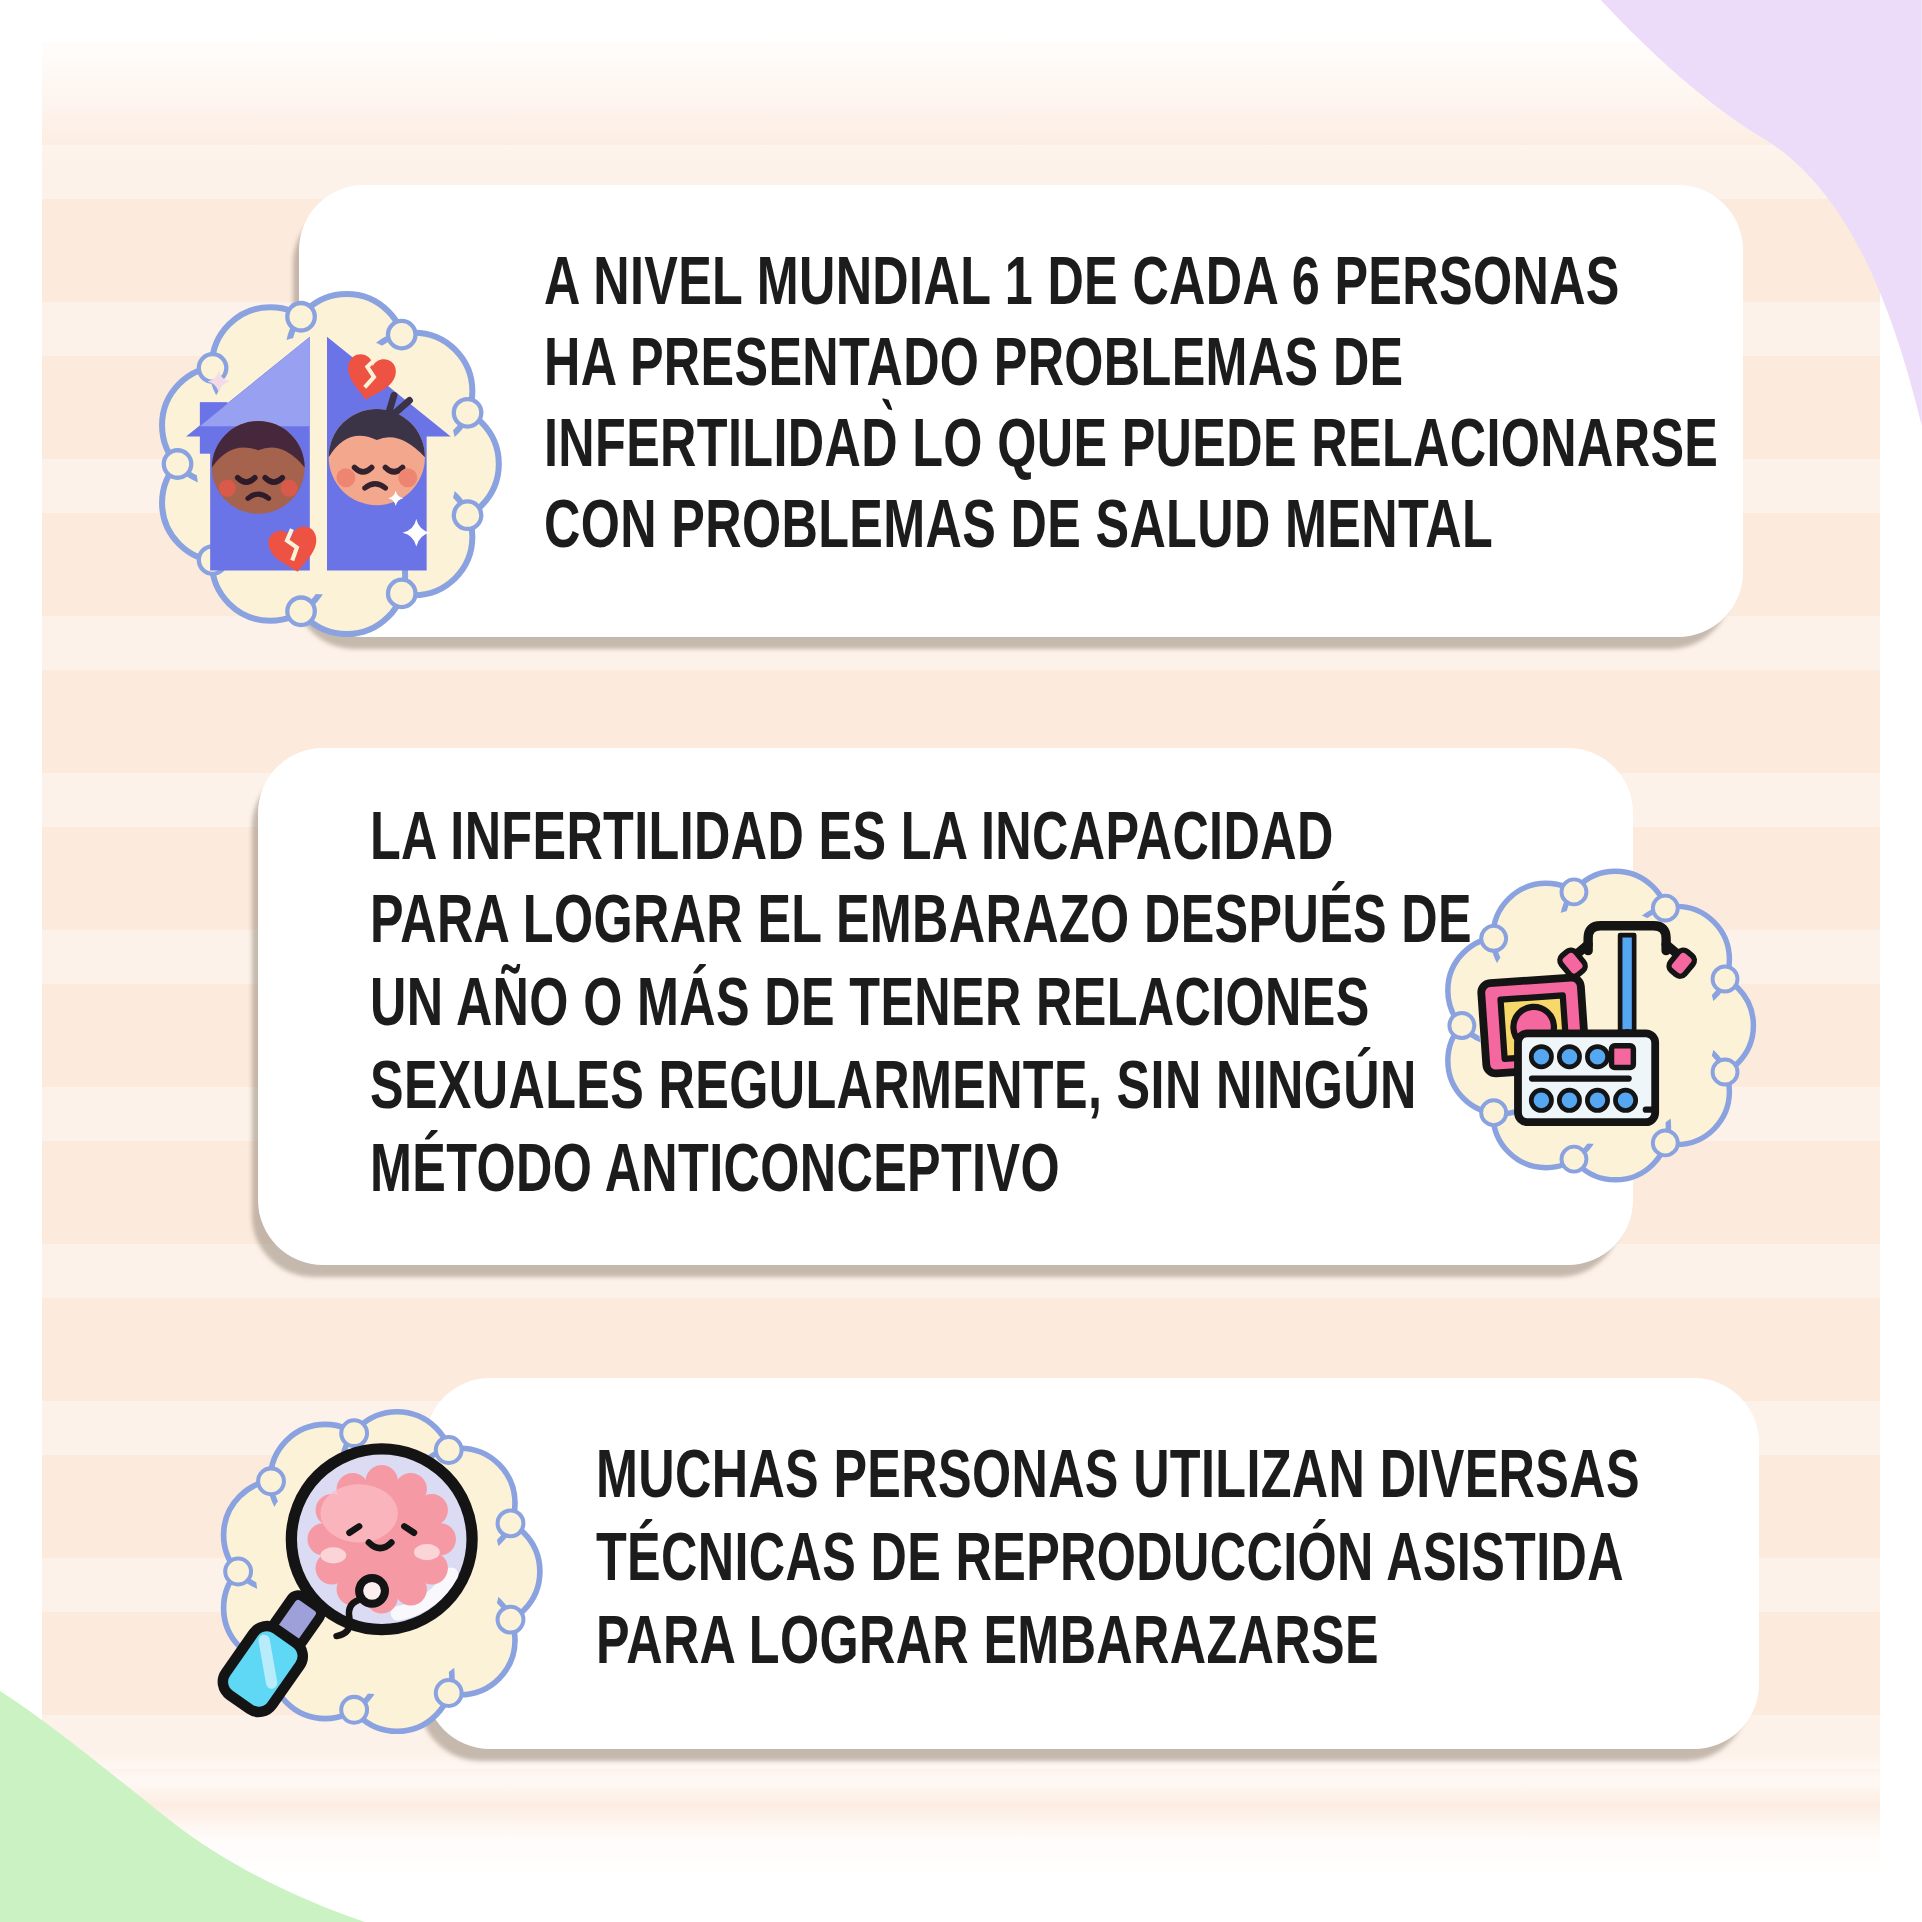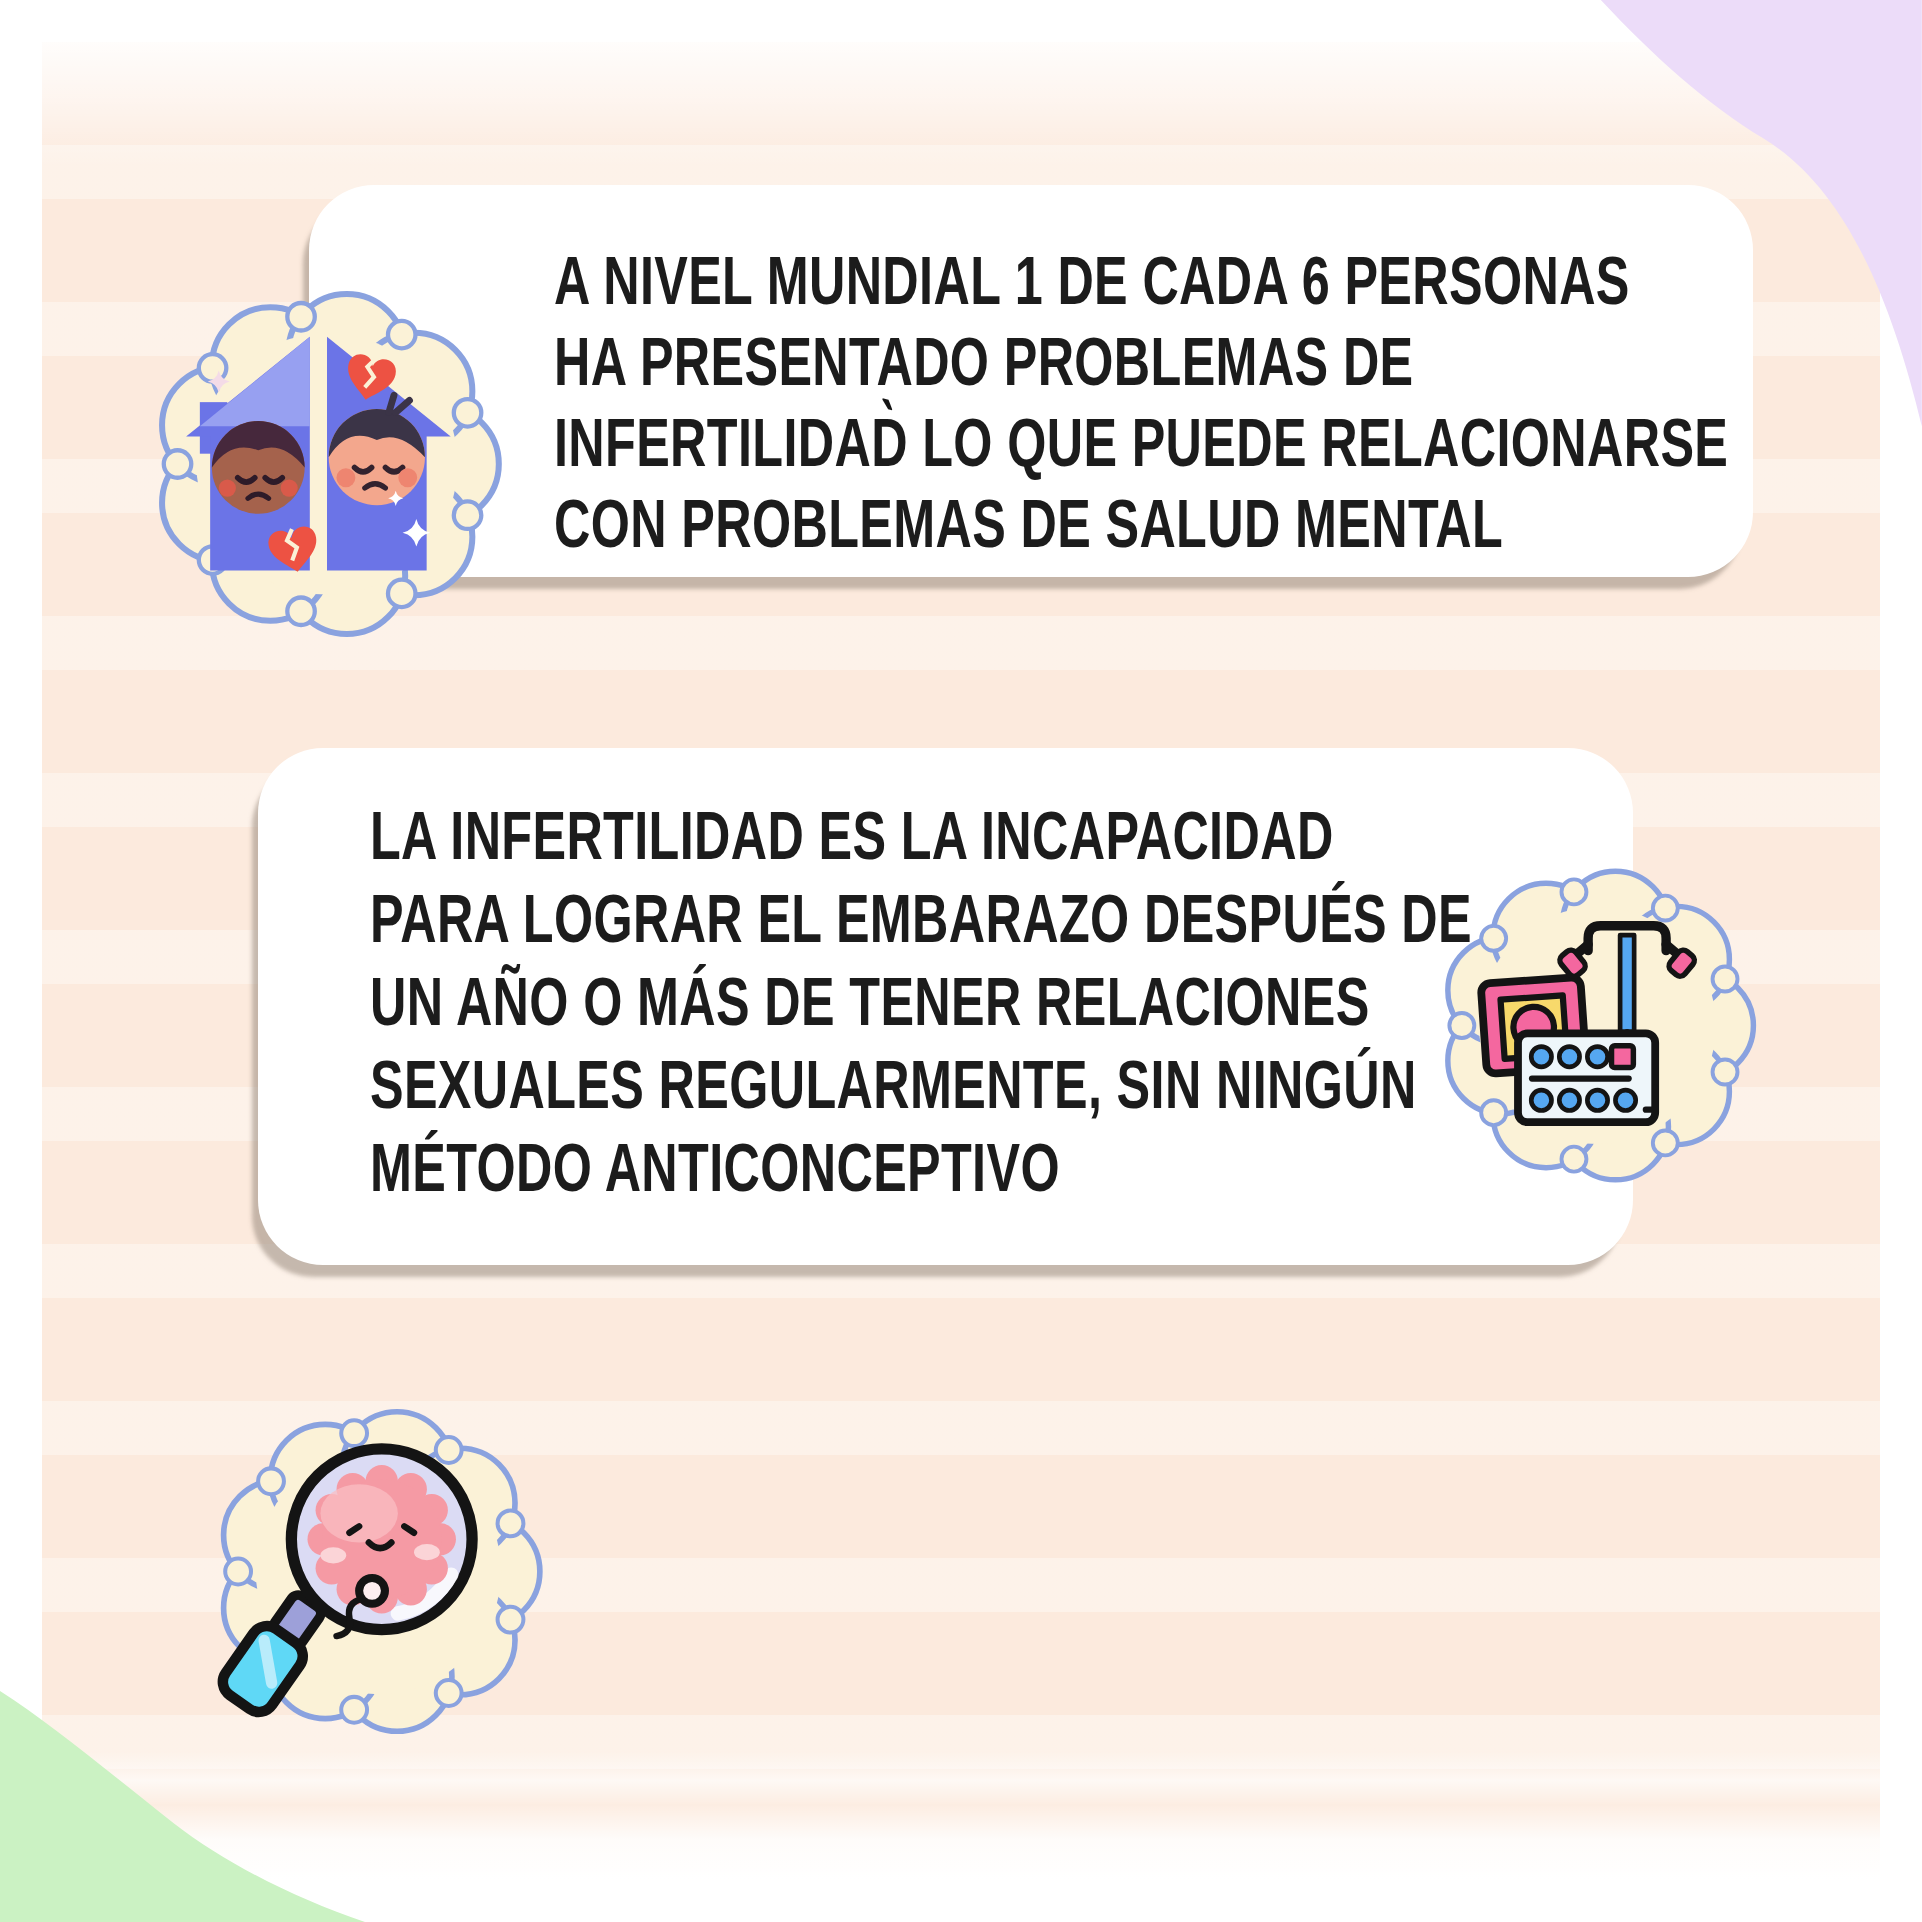--- a/index.html
+++ b/index.html
@@ -12,21 +12,21 @@
     background:linear-gradient(0deg,rgba(255,255,255,0) 0,rgba(255,255,255,.55) 55%,rgba(255,255,255,.9) 100%);}
   .bottom-streaks{position:absolute;left:0;right:0;bottom:0;height:129px;
     background:linear-gradient(180deg,rgba(255,255,255,0) 0,rgba(255,255,255,.7) 29.5px,rgba(255,255,255,.15) 54px,rgba(255,255,255,.85) 88px,#ffffff 129px);}
   
   .corner{position:absolute;}
   .corner.tr{top:0;right:0;}
   .corner.bl{bottom:0;left:0;}
   
   .card{position:absolute;background:#ffffff;border-radius:65px;
     box-shadow:-9.2px 14.8px 4.6px -3.7px rgba(152,136,124,0.55);z-index:2;}
-  .card-1{left:309px;top:185px;width:1444px;height:392px;padding:55px 0 0 245px;box-sizing:border-box;}
+  .card-1{left:299px;top:185px;width:1444px;height:452px;padding:55px 0 0 245px;box-sizing:border-box;}
   .card-2{left:258px;top:748px;width:1375px;height:517px;padding:46px 0 0 112px;box-sizing:border-box;}
   .card-3{left:425px;top:1378px;width:1334px;height:371px;padding:54px 0 0 171px;box-sizing:border-box;}
   .card p{margin:0;white-space:nowrap;font-size:68px;font-weight:700;letter-spacing:0.5px;color:#1c1c1c;
     transform:scaleX(0.74);transform-origin:0 50%;}
   .card-1 p{line-height:81px;}
   .card-2 p,.card-3 p{line-height:83px;}
   
   .bubble{position:absolute;z-index:3;}
   .bubble-1{left:138px;top:275px;width:378px;height:378px;}
   .bubble-2{left:1426px;top:854px;width:343px;height:343px;}
@@ -60,20 +60,25 @@
   </section>
 
   <section class="card card-2">
     <p>LA INFERTILIDAD ES LA INCAPACIDAD</p>
     <p>PARA LOGRAR EL EMBARAZO DESPUÉS DE</p>
     <p>UN AÑO O MÁS DE TENER RELACIONES</p>
     <p>SEXUALES REGULARMENTE, SIN NINGÚN</p>
     <p>MÉTODO ANTICONCEPTIVO</p>
   </section>
 
+  <section class="card card-3">
+    <p>MUCHAS PERSONAS UTILIZAN DIVERSAS</p>
+    <p>TÉCNICAS DE REPRODUCCIÓN ASISTIDA</p>
+    <p>PARA LOGRAR EMBARAZARSE</p>
+  </section>
 
   <span class="stray-mark">`</span>
 
   <svg class="bubble bubble-1" viewBox="0 0 220 220">
     <g stroke="#8aa2df" stroke-width="3.5" fill="#fbf2d7">
       <circle cx="176" cy="110" r="34"></circle>
         <circle cx="160.6" cy="152.4" r="34"></circle>
         <circle cx="121.5" cy="175" r="34"></circle>
       <circle cx="77" cy="167.2" r="34"></circle>
         <circle cx="48" cy="132.6" r="34"></circle>

